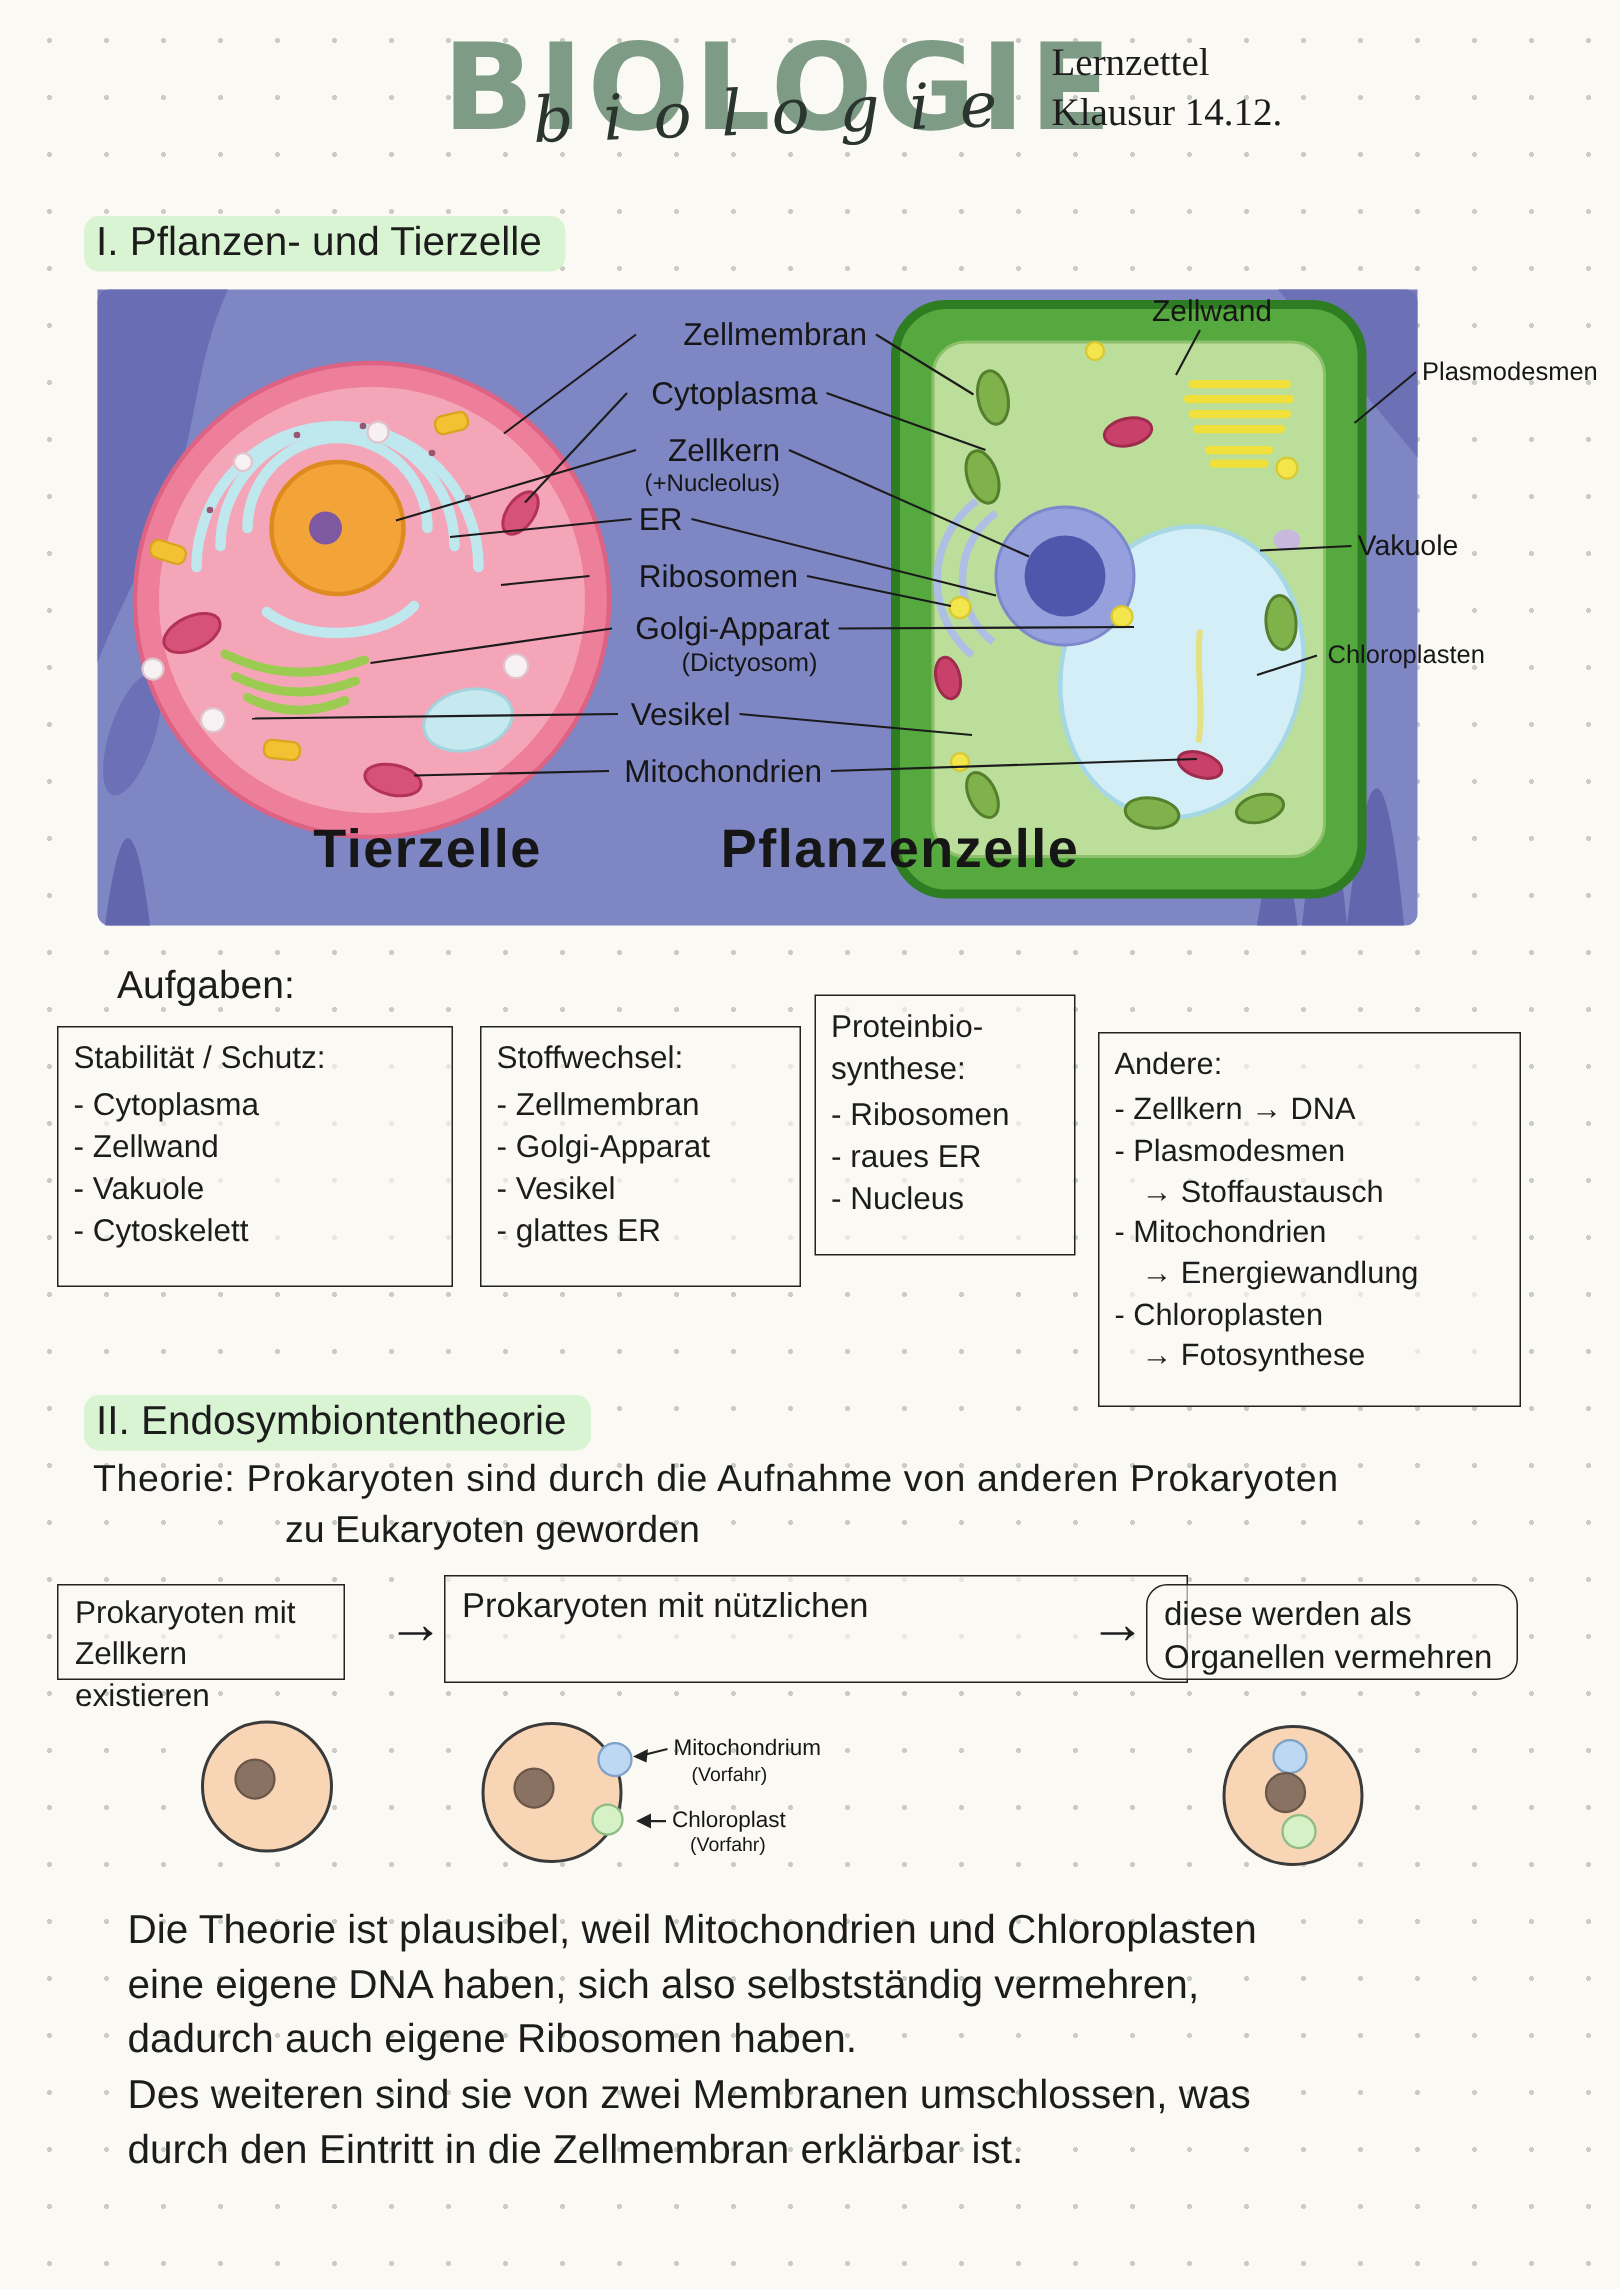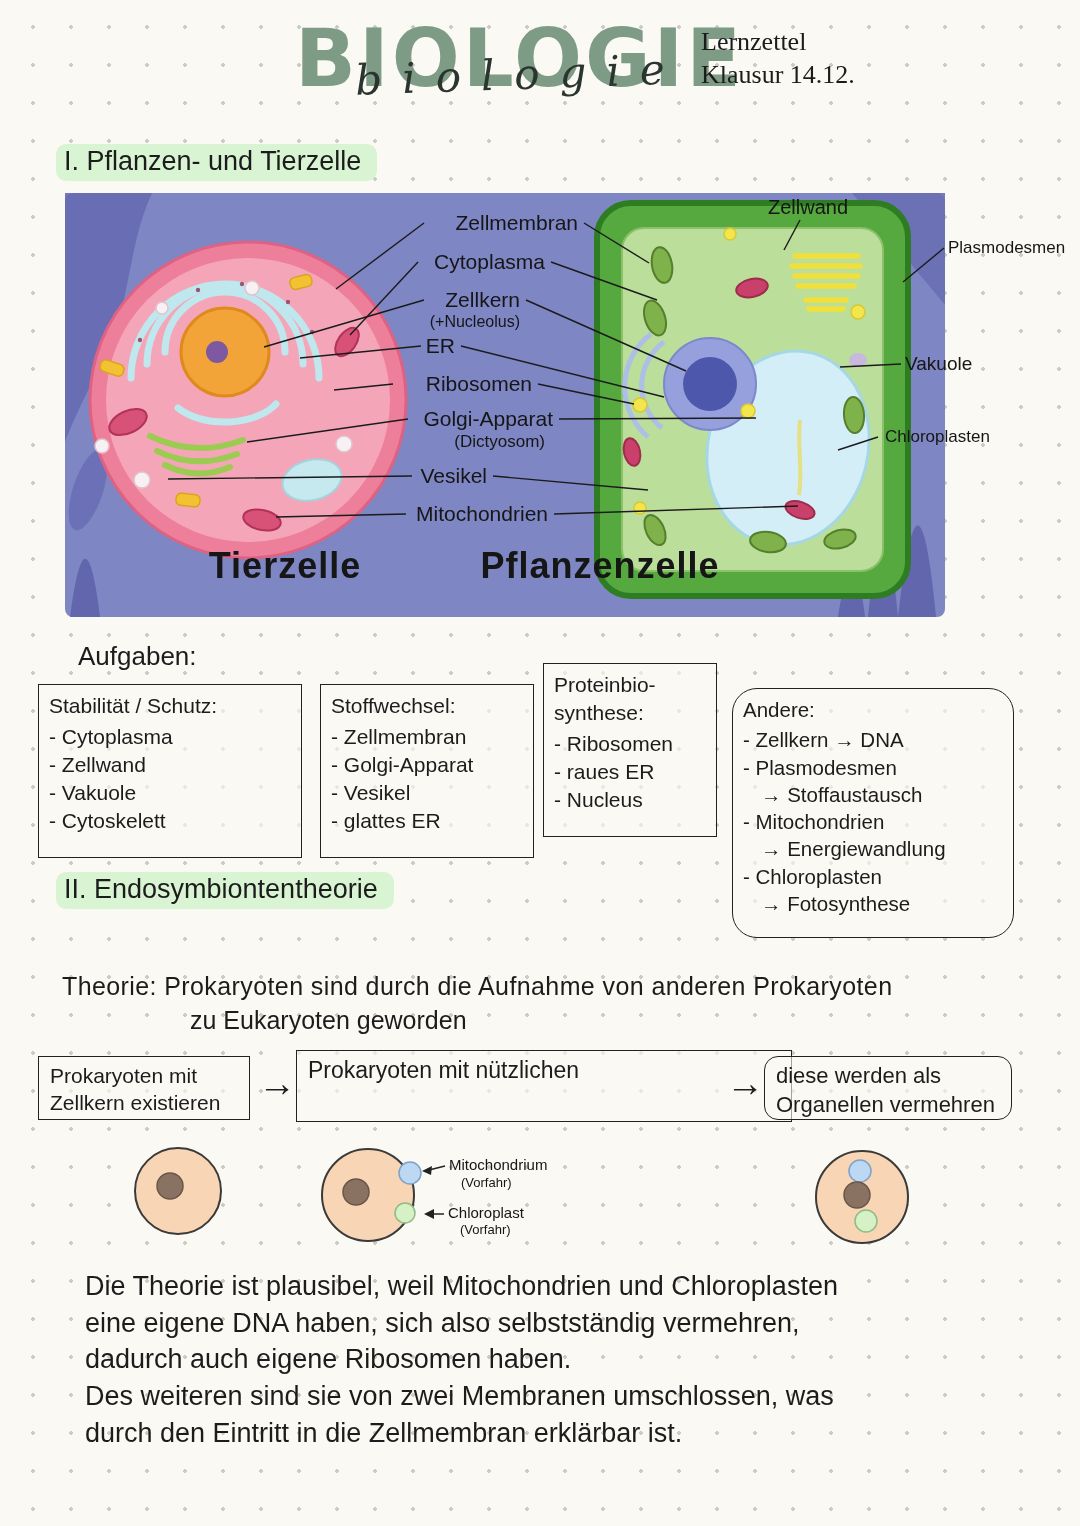--- a/index.html
+++ b/index.html
@@ -18,39 +18,39 @@
   }
   .title-script {
     position:absolute; left:300px; top:50px; width:440px; text-align:center;
     font-family:"DejaVu Serif", serif; font-style:italic; font-size:42px;
     letter-spacing:20px; color:#2b3530; transform:rotate(-2deg); pointer-events:none;
   }
   .note { position:absolute; left:701px; top:26px; font-size:26px; line-height:1.25;font-family:Liberation Serif, serif; }
   .sec-heading { position:absolute; font-size:27px; }
   .hl { background:#d9f4d3; border-radius:10px; padding:2px 16px 4px 8px; display:inline-block; }
   #sec1-heading { left:56px; top:144px; }
-  #sec2-heading { left:56px; top:872px; }
+  #sec2-heading { left:56px; top:930px; }
   .task-heading { position:absolute; left:78px; top:641px; font-size:26px; }
   .task-box {
     position:absolute; border:1.6px solid #222; padding:7px 10px;
     font-size:21px; line-height:1.33; background:rgba(251,249,243,0.6);
   }
   .task-box .box-title { white-space:pre-line; margin-bottom:3px; }
   .indent { padding-left:18px; }
   #box-stabilitaet { left:38px;  top:684px; width:264px; height:174px; }
   #box-stoffwechsel{ left:320px; top:684px; width:214px; height:174px; }
   #box-protein     { left:543px; top:663px; width:174px; height:174px; }
-  #box-andere      { left:732px; top:688px; width:282px; height:250px; font-size:20.5px;border-radius:25px; }
+  #box-andere      { left:732px; top:688px; width:282px; height:250px; font-size:20.5px; }
   .theory-line1 { position:absolute; left:62px;  top:972px;  font-size:25px; letter-spacing:0.4px; }
   .theory-line2 { position:absolute; left:190px; top:1006px; font-size:25px; }
   .flow-box {
     position:absolute; border:1.6px solid #222; padding:5px 11px;
     line-height:1.3; background:rgba(251,249,243,0.6);
   }
-  #fb1 { left:38px;  top:1056px; width:212px; height:64px; font-size:21px; }
+  #fb1 { left:38px;  top:1056px; width:192px; height:64px; font-size:21px; }
   #fb2 { left:296px; top:1050px; width:496px; height:72px; font-size:23px; }
   #fb3 { left:764px; top:1056px; width:248px; height:64px; font-size:22px;border-radius:14px; }
   .flow-arrow { position:absolute; font-size:38px; font-weight:bold; color:#1c1c1c; }
   #arrow1 { left:258px; top:1062px; }
   #arrow2 { left:726px; top:1062px; }
   #diagram-svg { position:absolute; left:0; top:190px; }
   #endo-svg    { position:absolute; left:0; top:1133px; }
   #diagram-svg text, #endo-svg text { font-family:"Liberation Sans", sans-serif; fill:#161616; }
   .cell-name { font-weight:bold; font-size:36px; letter-spacing:1px; }
   .conclusion { position:absolute; left:85px; top:1268px; font-size:27px; line-height:1.36; }

